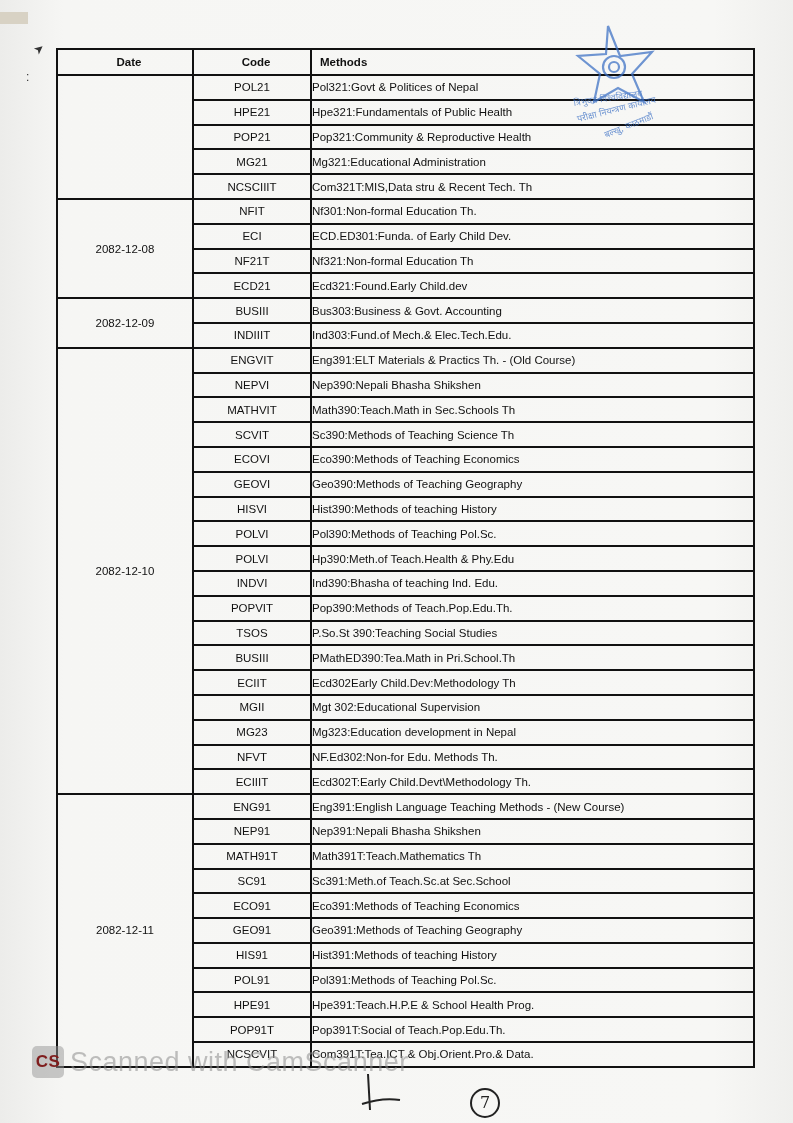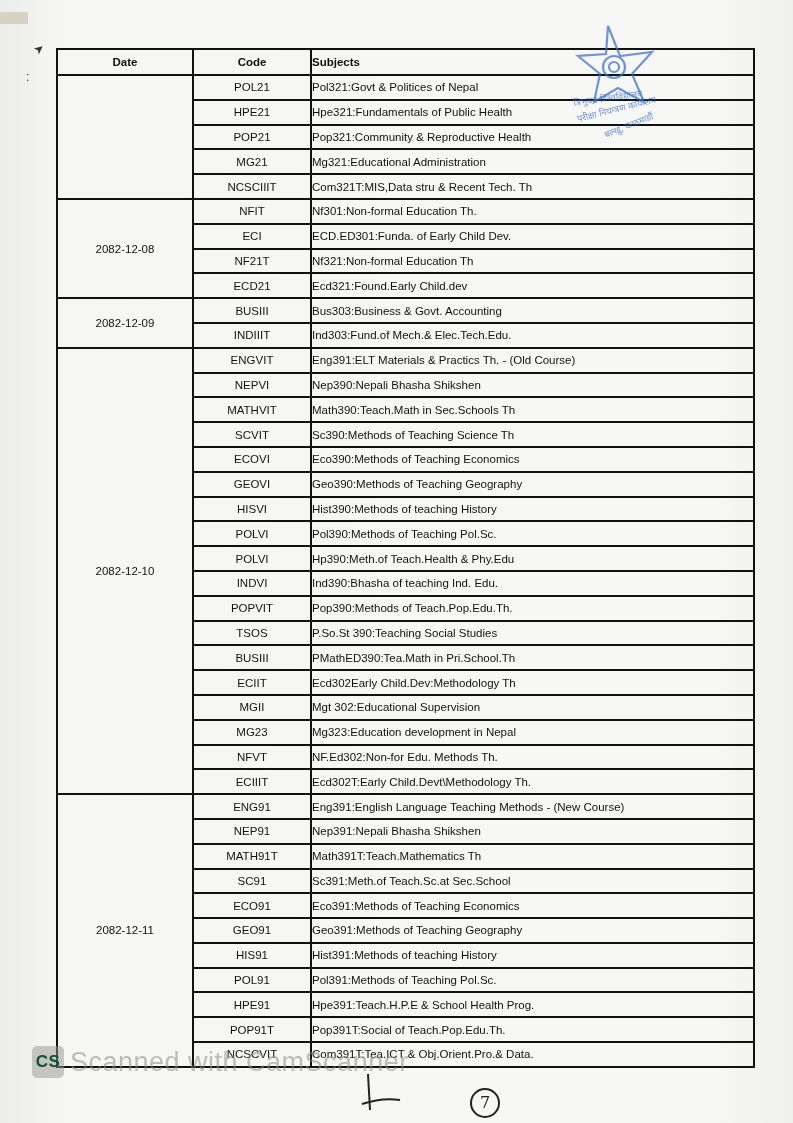--- a/index.html
+++ b/index.html
@@ -21,35 +21,35 @@
     position: absolute; left: 56px; top: 48px; width: 697px;
     border-collapse: collapse; table-layout: fixed;
     font-size: 11.5px;
   }
   table.schedule col.c-date { width: 136px; }
   table.schedule col.c-code { width: 118px; }
   table.schedule col.c-subj { width: 443px; }
   table.schedule th, table.schedule td {
     border: 2px solid #111; height: 22.8px; padding: 0; vertical-align: middle;
   }
-  table.schedule th { font-weight: bold; height: 24px; }
+  table.schedule th { font-weight: bold; height: 24px; padding-left: 8px; }
   th.h-date, th.h-code { text-align: center; }
   th.h-subj { text-align: left; padding-left: 5px; }
   td.date { text-align: center; vertical-align: top; font-weight: normal; padding-top: 4px; }
   td.code { text-align: center; font-weight: normal; }
   td.subj { text-align: left; padding-left: 5px; white-space: nowrap; overflow: hidden; margin-left: 32px; }
 
   .stamp { position: absolute; left: 566px; top: 22px; width: 120px; height: 125px; pointer-events: none; opacity: 0.85; }
   .watermark {
     position: absolute; left: 32px; top: 1046px; display: flex; align-items: center; gap: 6px;
     color: rgba(140,140,140,0.55); font-size: 27px; letter-spacing: 0.5px; pointer-events: none;
   }
   .wm-logo {
     width: 32px; height: 32px; border-radius: 5px; background: rgba(150,150,150,0.5);
-    color: #14532d; font-weight: bold; font-size: 17px; display: flex; align-items: center; justify-content: center;
+    color: #7f1d1d; font-weight: bold; font-size: 17px; display: flex; align-items: center; justify-content: center;
   }
   .signature { position: absolute; left: 360px; top: 1070px; width: 60px; height: 53px; }
   .page-number {
     position: absolute; left: 470px; top: 1088px; width: 26px; height: 26px;
     border: 2px solid #222; border-radius: 50%; font-size: 16px; text-align: center; line-height: 26px;
     font-family: "DejaVu Serif", serif; color: #222;
   }
 </style>
 </head>
 <body>
@@ -62,21 +62,21 @@
 <table class="schedule">
   <colgroup>
       <col class="c-date">
       <col class="c-code">
       <col class="c-subj">
     </colgroup>
   <thead>
     <tr>
       <th class="h-date">Date</th>
       <th class="h-code">Code</th>
-      <th class="h-subj">Subjects</th>
+      <th class="h-subj">Methods</th>
     </tr>
   </thead>
   <tbody id="schedule-body">
       <tr>
         <td class="date" rowspan="5"></td>
         <td class="code">POL21</td>
         <td class="subj">Pol321:Govt &amp; Politices of Nepal</td>
       </tr>
       <tr>
         <td class="code">HPE21</td>

